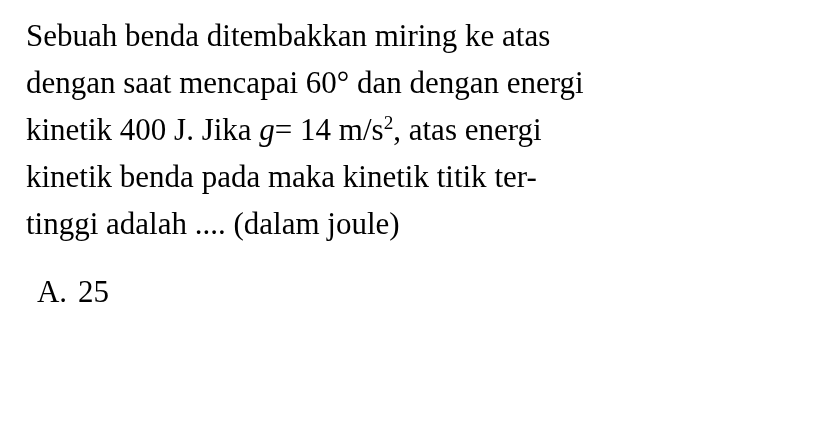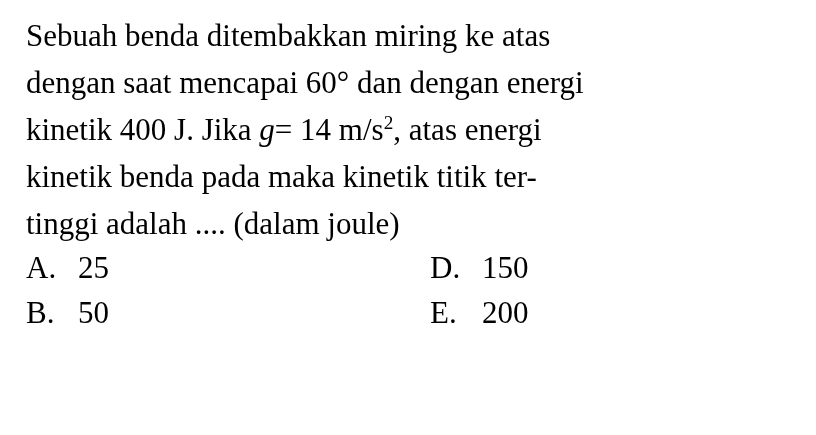--- a/index.html
+++ b/index.html
@@ -47,24 +47,25 @@
     font-style: italic;
   }
   sup {
     font-size: 0.62em;
     vertical-align: super;
     line-height: 0;
   }
   .options {
     position: absolute;
     left: 26px;
-    top: 252px;
+    top: 276px;
     width: 764px;
     font-size: 31px;
     line-height: 1.0;
+    text-align: center;
   }
   .opt-row {
     display: block;
     position: relative;
     height: 45px;
   }
   .opt {
     position: absolute;
     display: block;
     white-space: nowrap;
@@ -121,29 +122,18 @@
 
     <span class="line">tinggi adalah .... (dalam joule)</span>
   </div>
 
   <div class="options">
 
     <div class="opt-row">
       <span class="opt col-left">
         <span class="lbl">A.</span><span>25</span>
       </span>
-      <span class="opt col-right">
-        <span class="lbl">D.</span><span>150</span>
-      </span>
     </div>
 
-    <div class="opt-row">
-      <span class="opt col-left">
-        <span class="lbl">B.</span><span>50</span>
-      </span>
-      <span class="opt col-right">
-        <span class="lbl">E.</span><span>200</span>
-      </span>
-    </div>
 
 
   </div>
 </div>
 
 </body></html>

